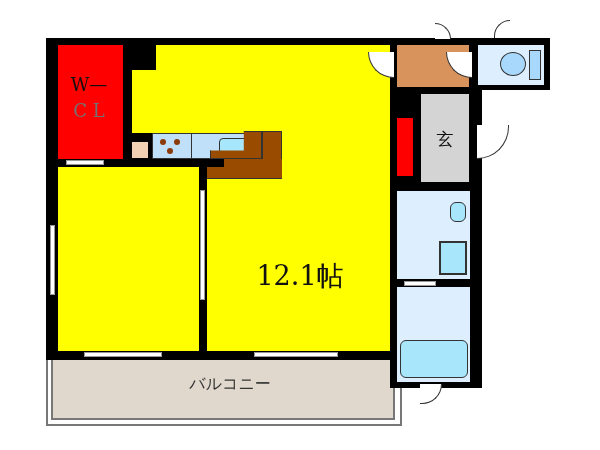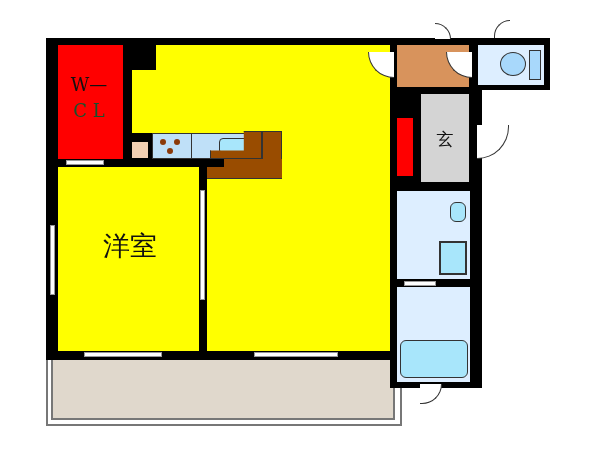--- a/index.html
+++ b/index.html
@@ -8,26 +8,27 @@
   .wall { background:#000; }
   .lbl { position:absolute; color:#111; font-family:"DejaVu Serif", serif; white-space:pre; text-align:center; }
 </style>
 </head>
 <body>
 
 <div class="abs" style="left:0;top:0;width:600px;height:450px;">
 
   <div class="abs" style="left:46px;top:358px;width:356px;height:68px;border:2px solid #777;background:#fff;"></div>
   <div class="abs" style="left:51px;top:358px;width:344px;height:62px;border:2px solid #777;border-top:none;background:#e0d8cc;"></div>
+  <div class="lbl" style="left:150px;top:374px;width:160px;font-size:16px;font-family:'DejaVu Sans',sans-serif;color:#333;">バルコニー</div>
 
   <div class="abs wall" style="left:46px;top:38px;width:352px;height:322px;"></div>
 
   <div class="abs" style="left:58px;top:45px;width:65px;height:114px;background:#ff0000;"></div>
   <div class="lbl" style="left:64px;top:74px;width:50px;font-size:18px;color:#111;">W—</div>
-  <div class="lbl" style="left:64px;top:100px;width:50px;font-size:18px;color:#14532d;">C L</div>
+  <div class="lbl" style="left:64px;top:100px;width:50px;font-size:18px;color:#737373;">C L</div>
   <div class="abs" style="left:66px;top:160px;width:38px;height:5px;background:#fff;border:1px solid #999;"></div>
   <div class="abs" style="left:68px;top:167px;width:0;height:0;border-left:4px solid transparent;border-right:4px solid transparent;border-top:9px solid #fff;"></div>
 
   <div class="abs" style="left:132px;top:45px;width:258px;height:88px;background:#ffff00;"></div>
   <div class="abs wall" style="left:126px;top:38px;width:30px;height:32px;"></div>
 
   <div class="abs" style="left:206px;top:133px;width:184px;height:218px;background:#ffff00;"></div>
   <div class="abs" style="left:270px;top:120px;width:120px;height:20px;background:#ffff00;"></div>
 
   <div class="abs" style="left:132px;top:142px;width:16px;height:16px;background:#f2d0b4;"></div>
@@ -38,24 +39,24 @@
     <div class="abs" style="left:15px;top:15px;width:6px;height:6px;border-radius:50%;background:#8b3a0a;"></div>
   </div>
   <div class="abs" style="left:219px;top:138px;width:36px;height:16px;background:#a8e6fb;border:1px solid #333;border-radius:4px;"></div>
   <div class="abs" style="left:210px;top:131px;width:52px;height:28px;background:#994c00;border:1px solid #333;clip-path:polygon(100% 0, 100% 100%, 0 100%, 0 70%, 65% 70%, 65% 0);"></div>
   <div class="abs" style="left:262px;top:131px;width:20px;height:48px;background:#994c00;border:1px solid #333;"></div>
   <div class="abs" style="left:205px;top:159px;width:77px;height:20px;background:#994c00;border-bottom:1px solid #333;"></div>
   <div class="abs wall" style="left:124px;top:159px;width:100px;height:8px;"></div>
   <div class="abs wall" style="left:199px;top:159px;width:8px;height:200px;"></div>
 
   <div class="abs" style="left:58px;top:167px;width:141px;height:184px;background:#ffff00;"></div>
-  <div class="lbl" style="left:80px;top:228px;width:100px;font-size:27px;">洋室</div>
   <div class="abs" style="left:50px;top:225px;width:5px;height:70px;background:#fff;border:1px solid #999;"></div>
   <div class="abs" style="left:200px;top:190px;width:5px;height:110px;background:#fff;border:1px solid #999;"></div>
 
+  <div class="lbl" style="left:230px;top:258px;width:140px;font-size:27px;">12.1帖</div>
 
   <div class="abs" style="left:84px;top:352px;width:78px;height:5px;background:#fff;border:1px solid #999;"></div>
   <div class="abs" style="left:254px;top:352px;width:84px;height:5px;background:#fff;border:1px solid #999;"></div>
 
   <div class="abs wall" style="left:390px;top:38px;width:92px;height:350px;"></div>
   <div class="abs wall" style="left:470px;top:38px;width:80px;height:52px;"></div>
 
   <div class="abs" style="left:397px;top:45px;width:72px;height:42px;background:#d8935c;"></div>
   <div class="abs" style="left:368px;top:52px;width:26px;height:26px;border:1px solid #333;border-top:none;border-right:none;border-radius:0 0 0 26px;background:#fff;"></div>
 

